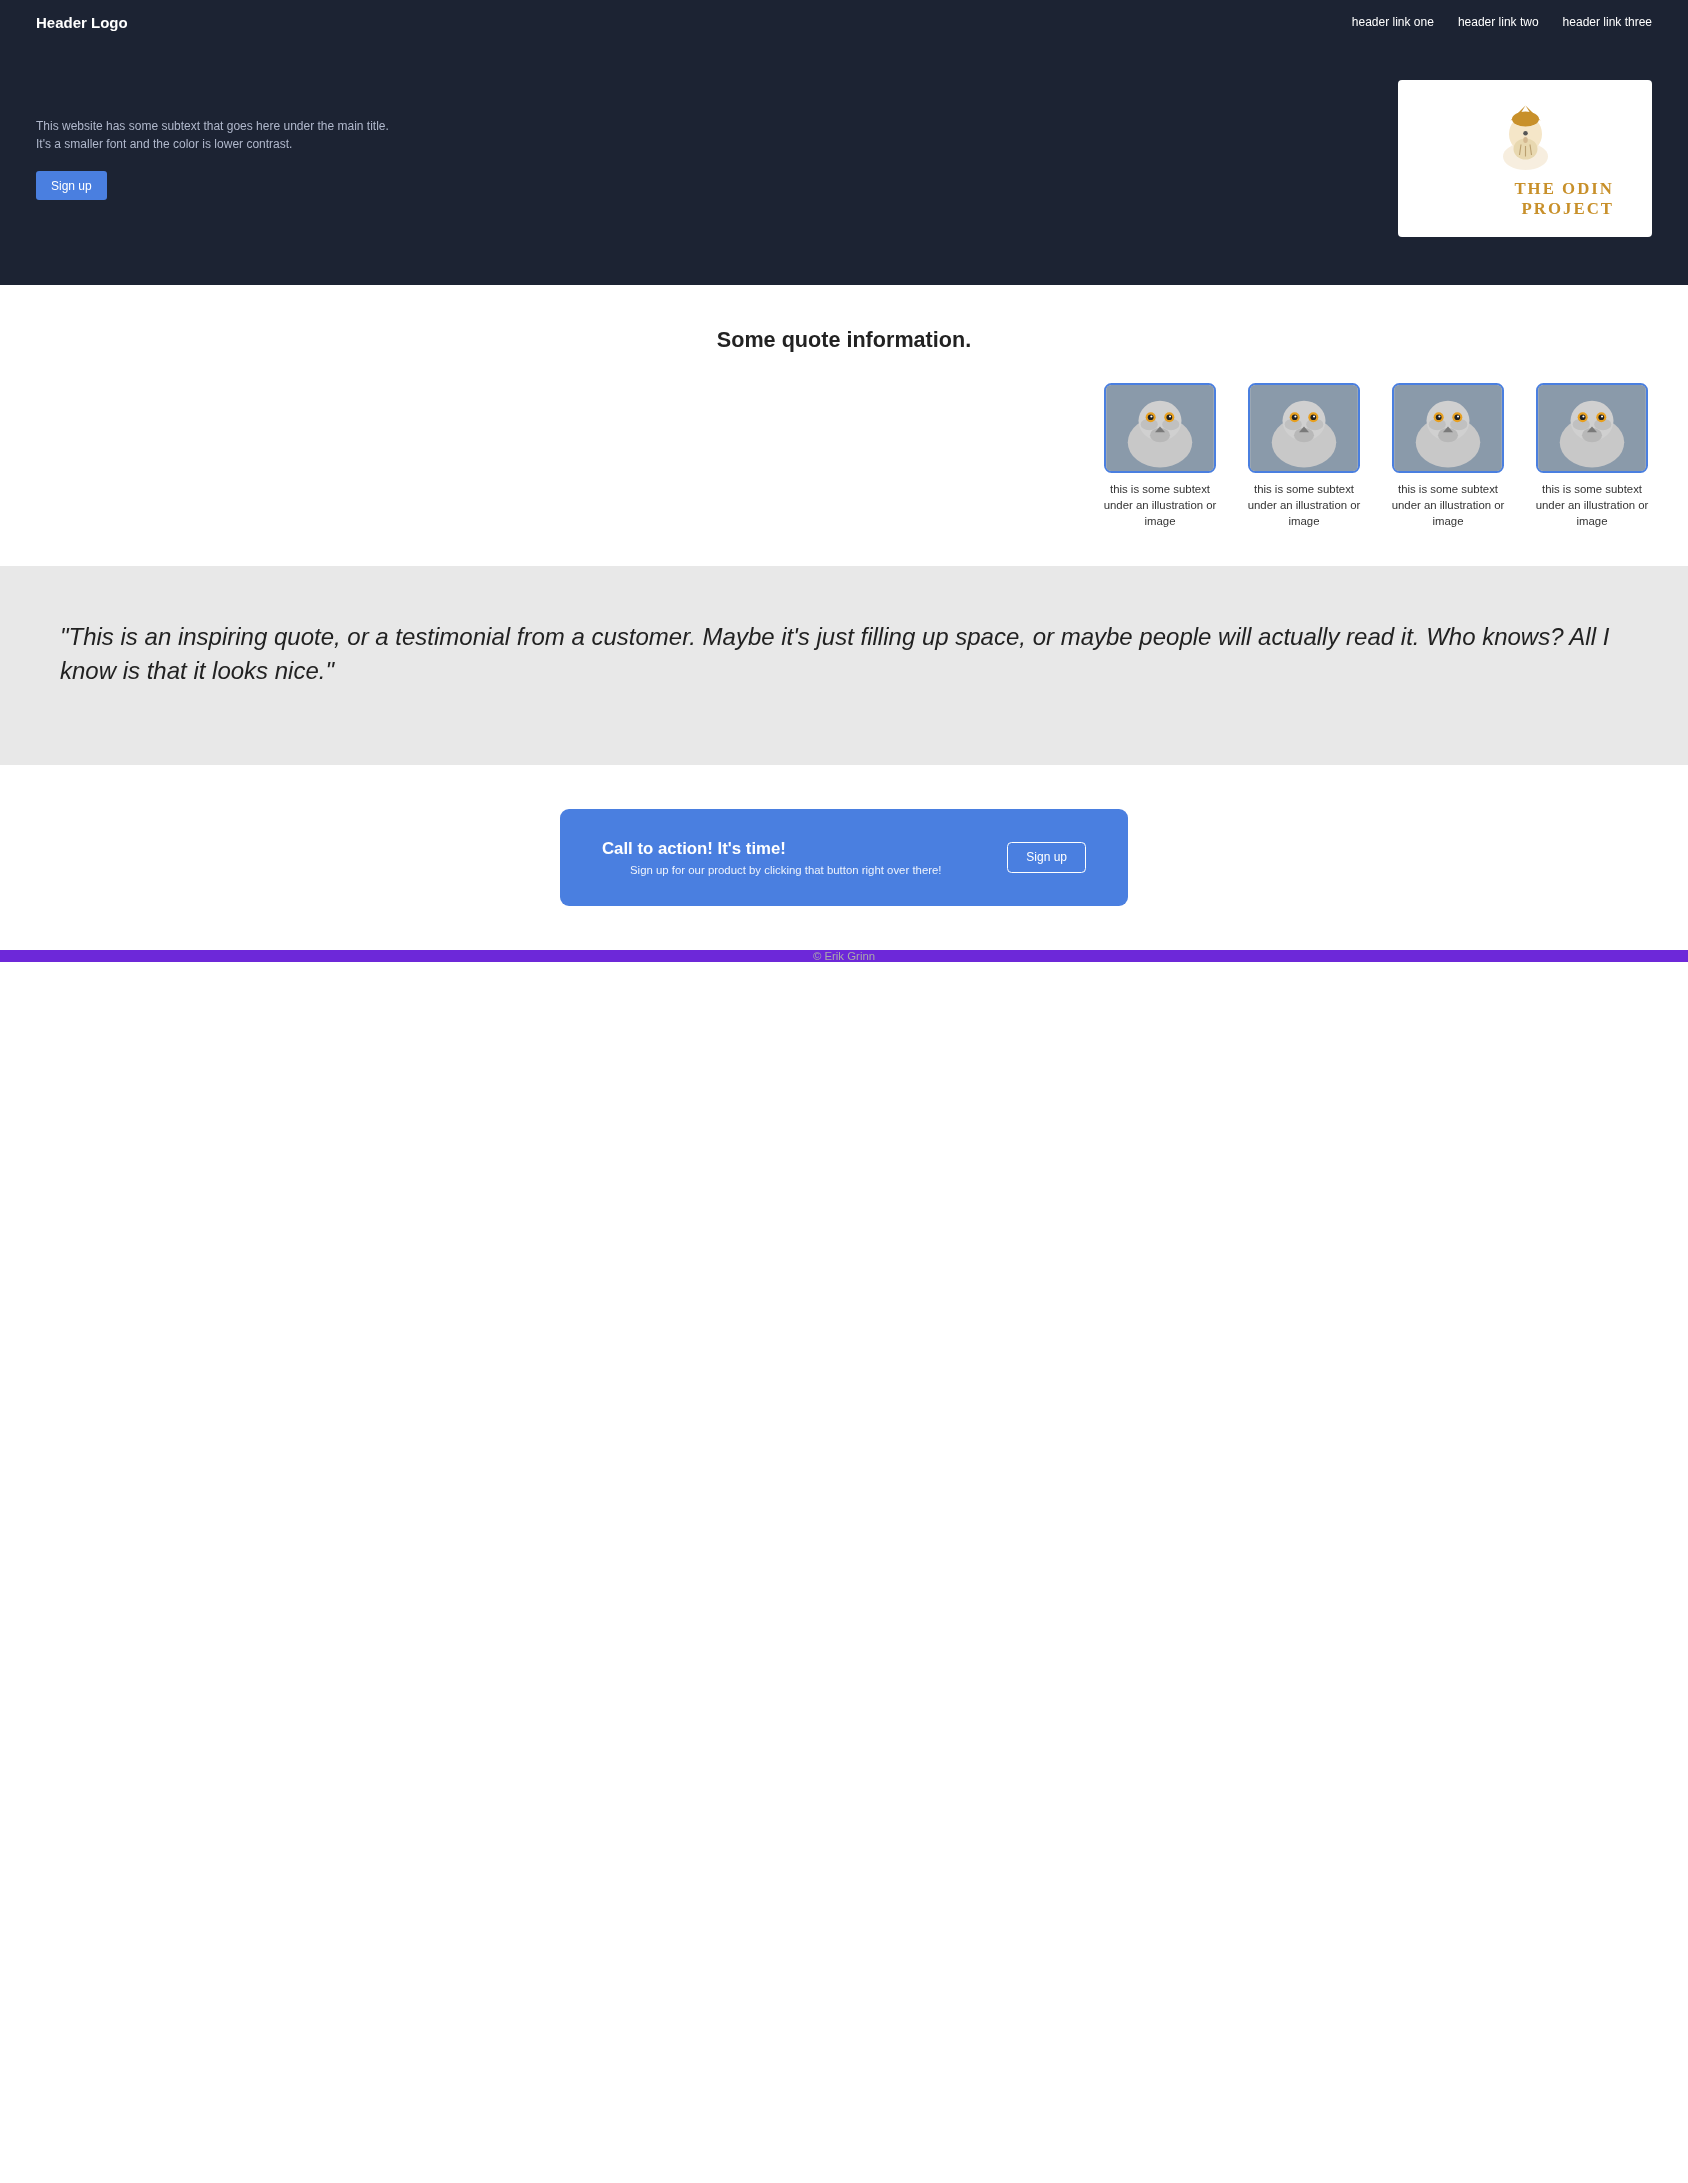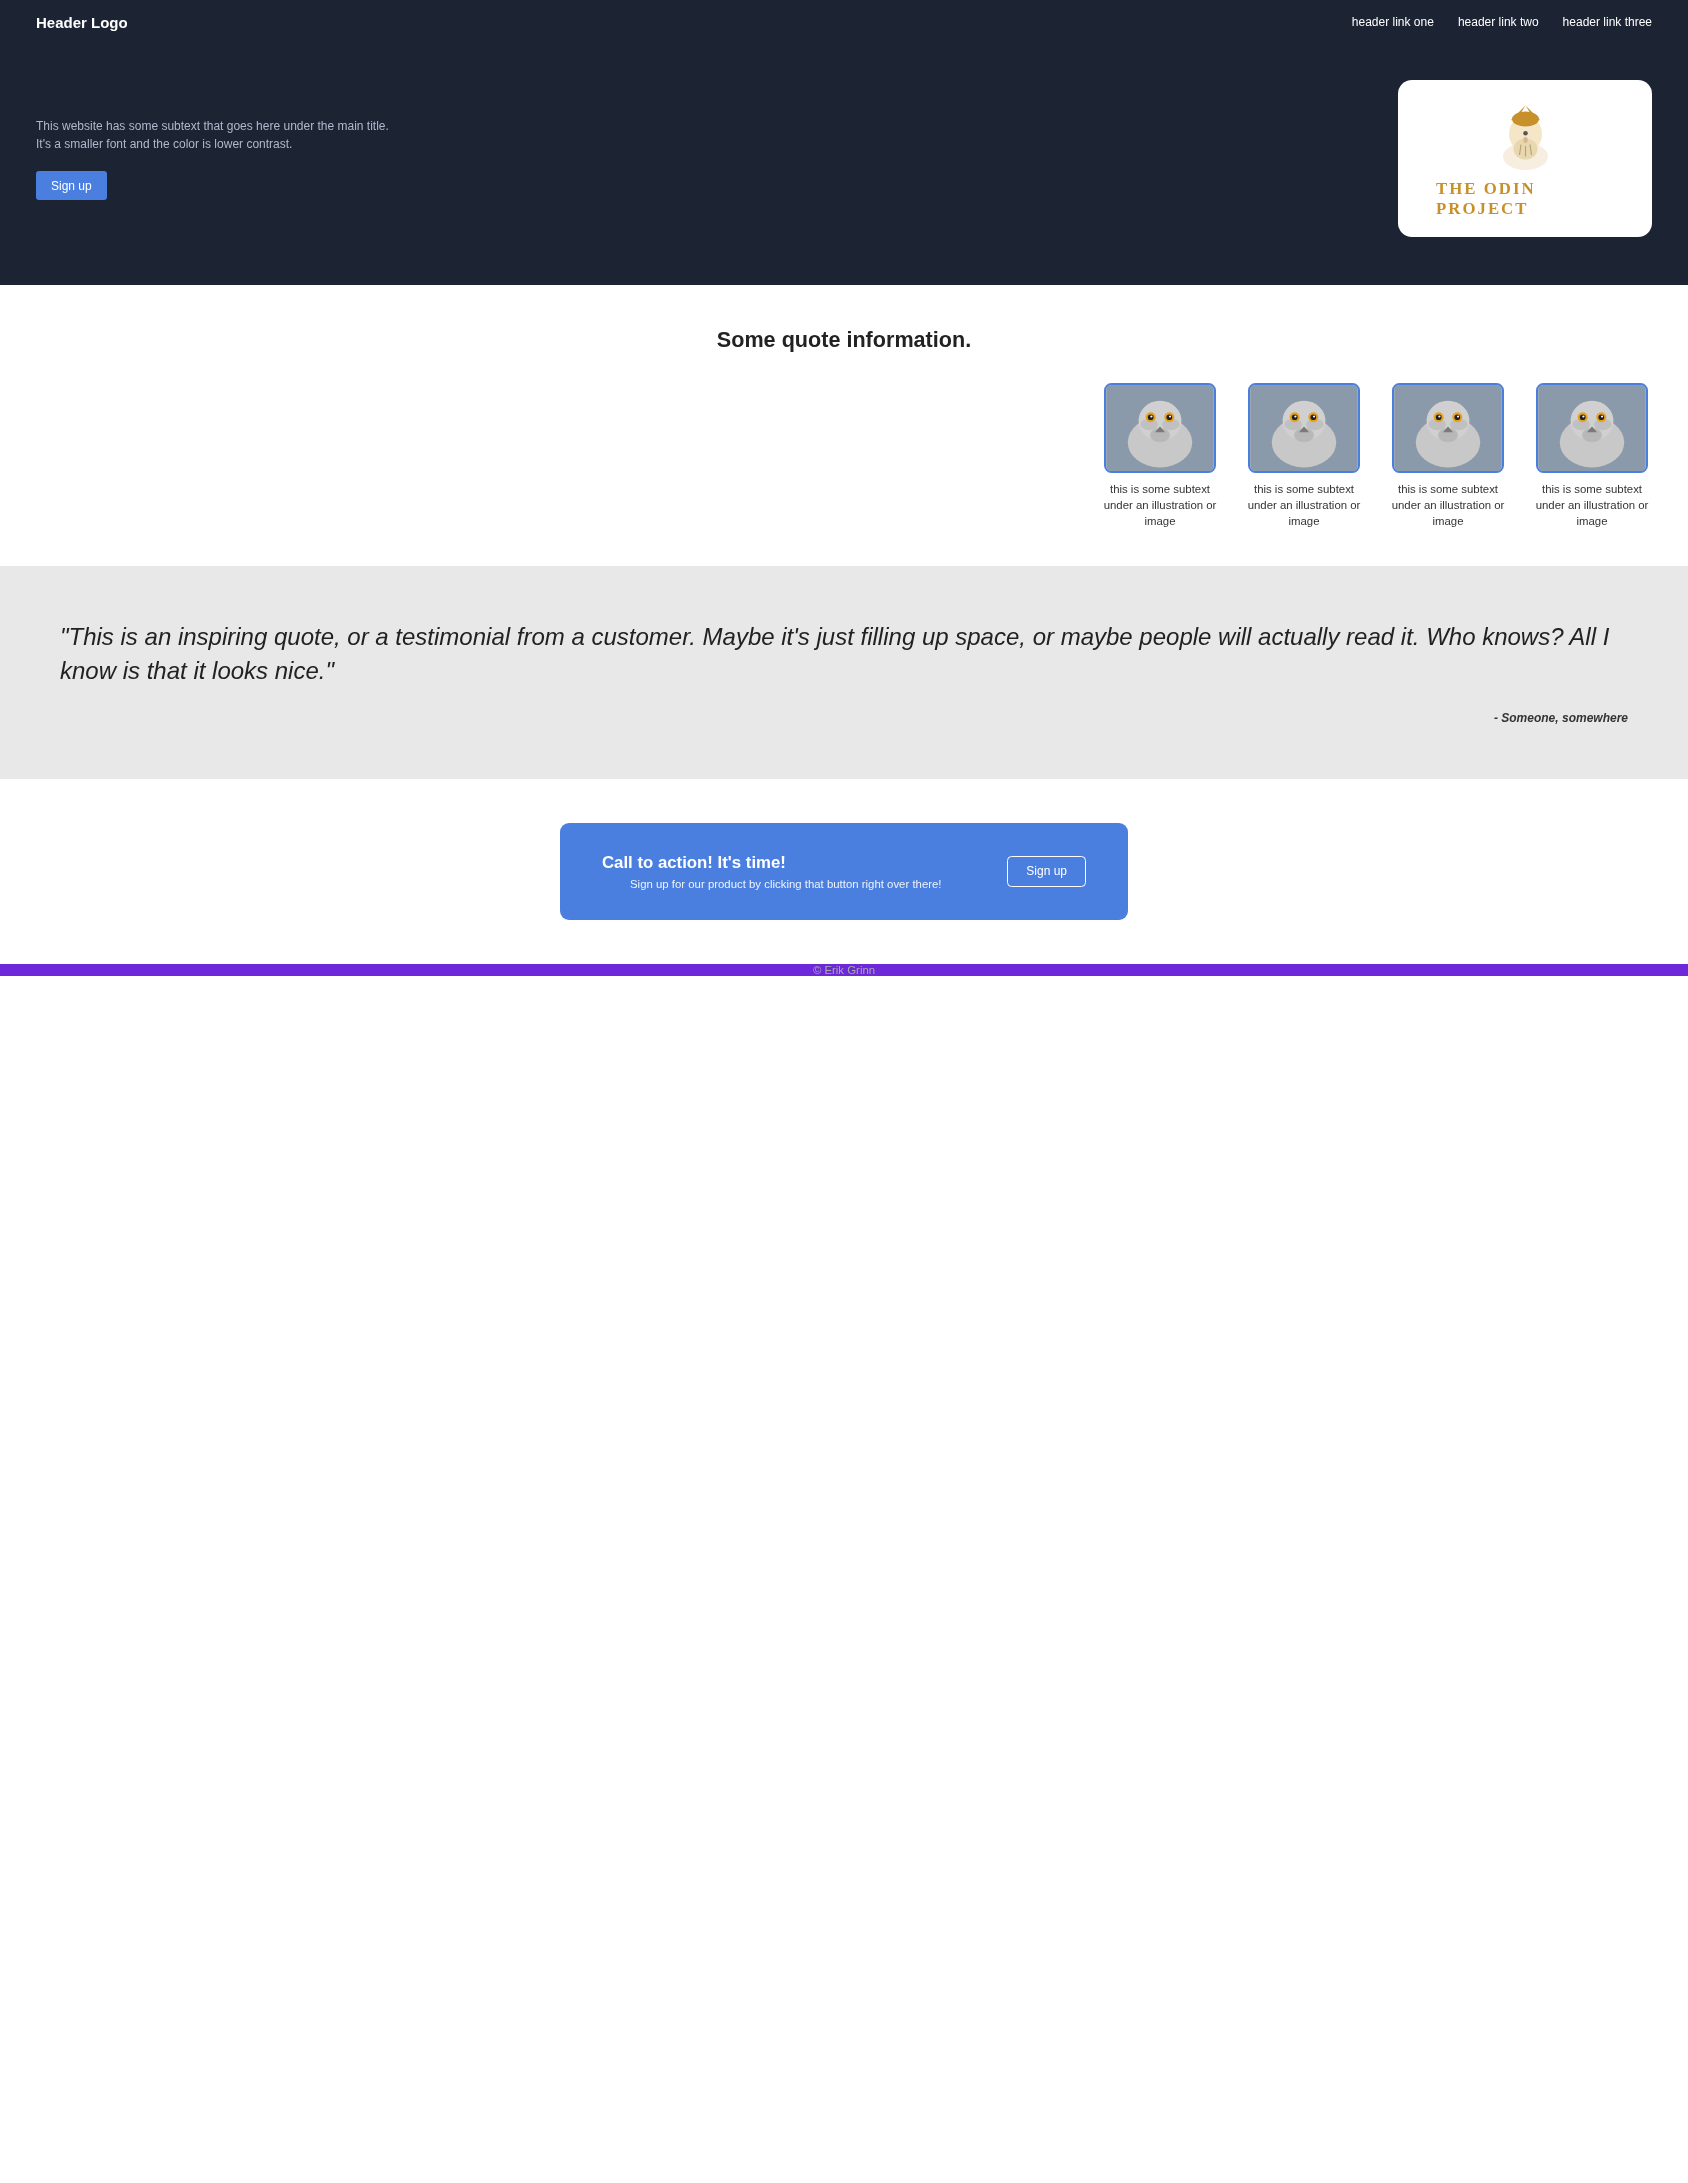--- a/index.html
+++ b/index.html
@@ -75,27 +75,28 @@
       color: #fff;
       border: none;
       border-radius: 3px;
       padding: 7.5px 15px;
       font-size: 1rem;
       cursor: pointer;
     }
 
     .hero-image-box {
       background: #fff;
-      border-radius: 14px;
+      border-radius: 4px;
       padding: 18px 38px;
       display: flex;
       flex-direction: column;
       align-items: center;
       min-width: 209px;
       max-width: 254px;
+      text-align: right;
     }
 
     
     .odin-logo {
       display: flex;
       flex-direction: column;
       align-items: center;
       gap: 6px;
     }
 
@@ -376,21 +377,20 @@
         </svg>
       </div>
       <p class="card-subtext">this is some subtext under an illustration or image</p>
     </div>
 
   </div>
 </section>
 
 <section class="quote-section">
   <p class="quote-text">"This is an inspiring quote, or a testimonial from a customer. Maybe it's just filling up space, or maybe people will actually read it. Who knows? All I know is that it looks nice."</p>
-  <p class="quote-attribution">- Someone, somewhere</p>
 </section>
 
 <section class="cta-section">
   <div class="cta-box">
     <div class="cta-text-block">
       <p class="cta-title">Call to action! It's time!</p>
       <p class="cta-subtext">Sign up for our product by clicking that button right over there!</p>
     </div>
     <button class="btn-signup-outline">Sign up</button>
   </div>

